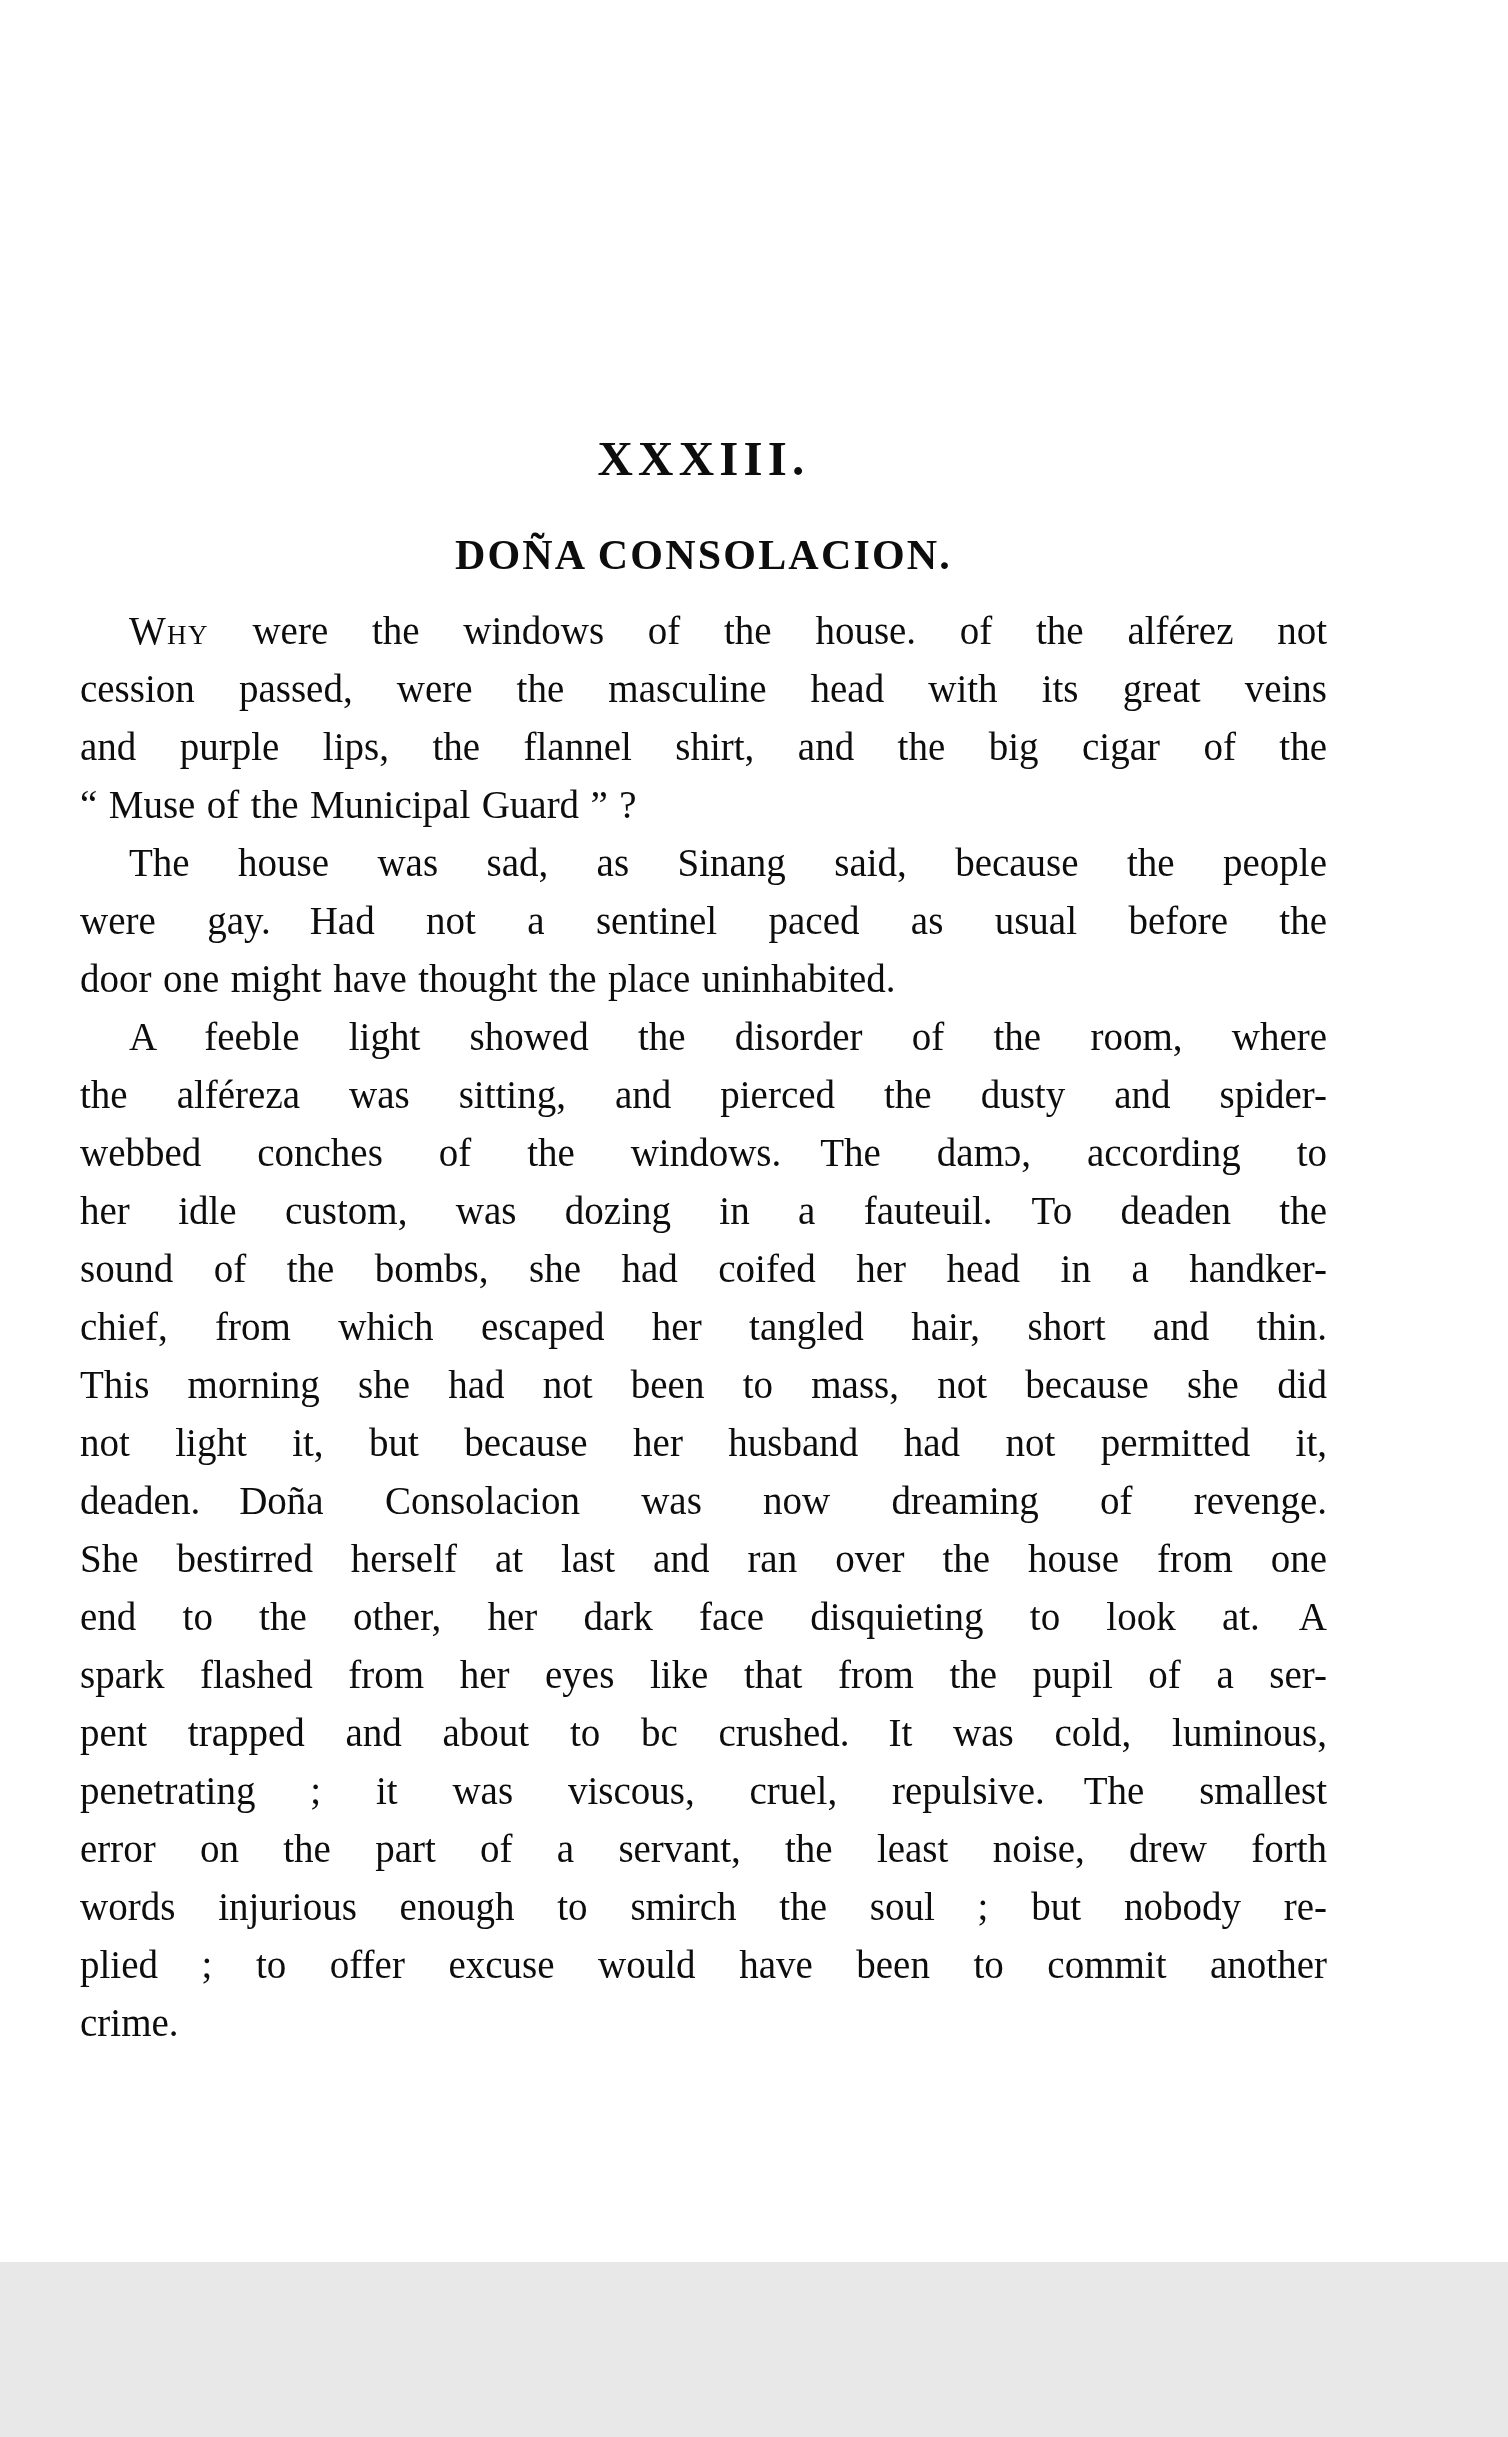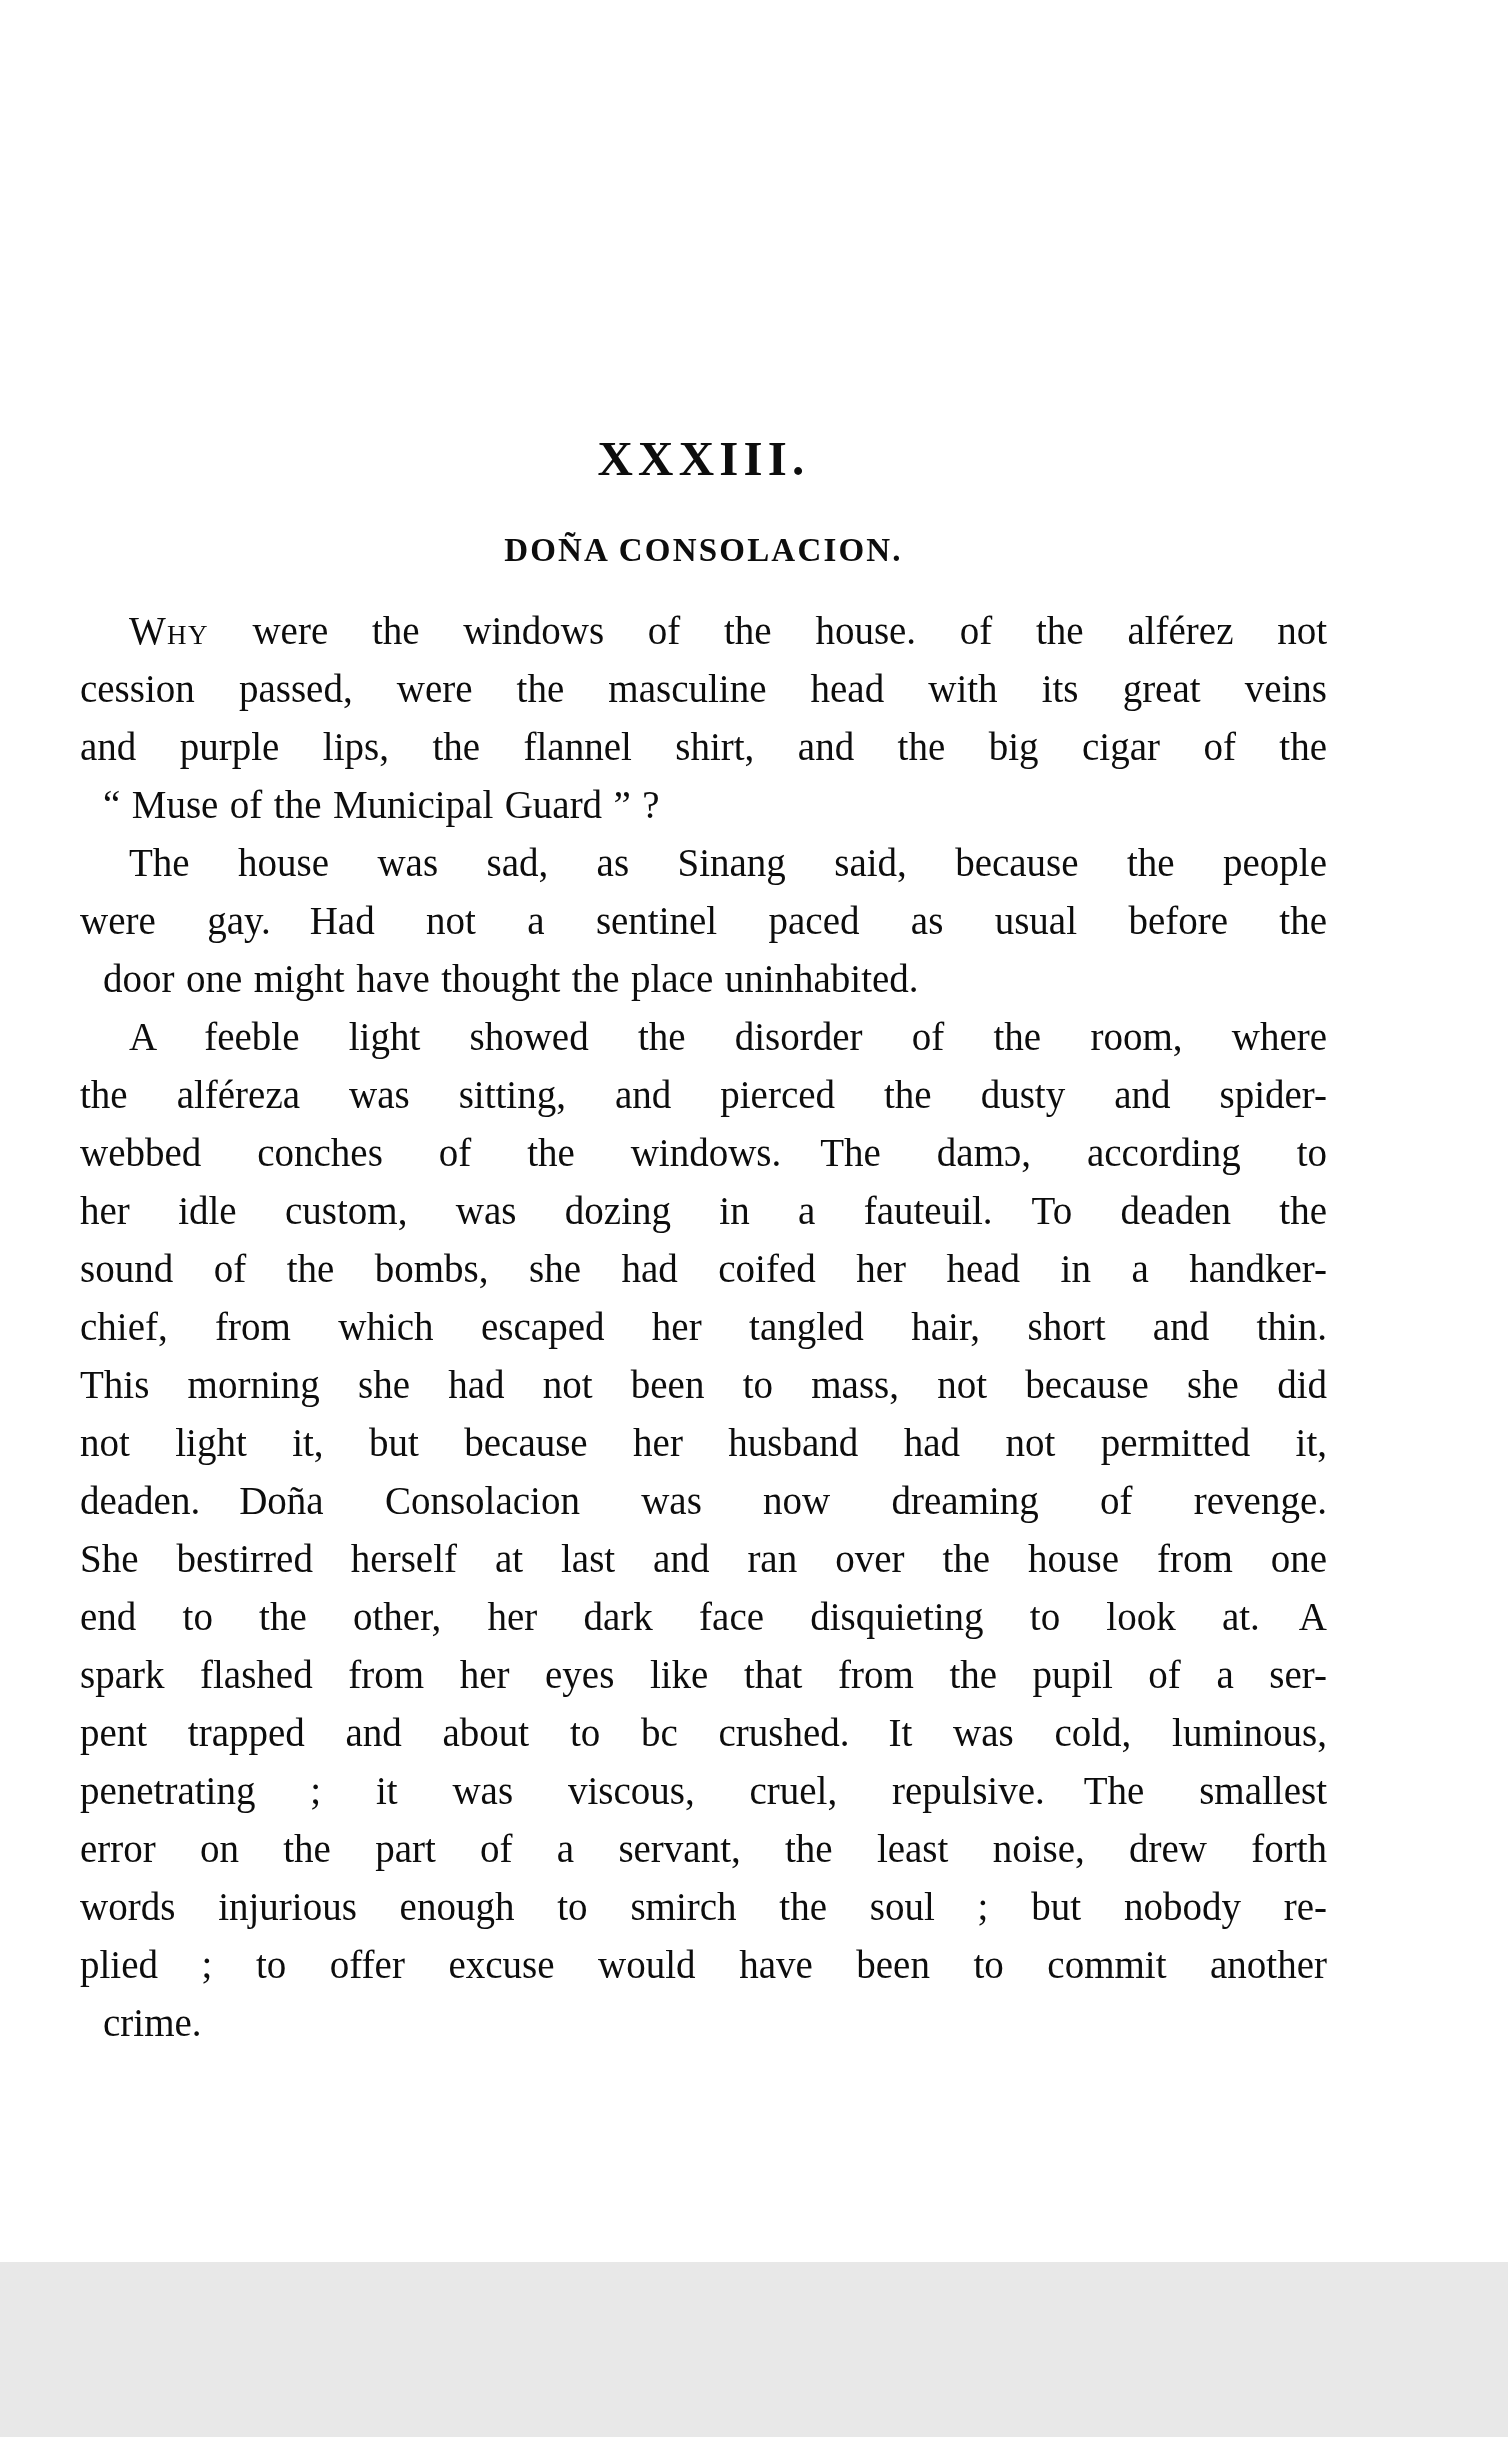--- a/index.html
+++ b/index.html
@@ -12,33 +12,33 @@
     overflow:hidden;
     margin:0 auto;
   }
   .chapter{
     position:absolute;top:434px;left:80px;width:1247px;margin:0;
     text-align:center;font-size:49px;font-weight:700;
     letter-spacing:5.2px;line-height:1;
   }
   .subtitle{
     position:absolute;top:534px;left:80px;width:1247px;margin:0;
-    text-align:center;font-size:33px;font-weight:700;
+    text-align:center;font-size:42px;font-weight:700;
     letter-spacing:2.2px;line-height:1;
   }
   .bodytext{
     position:absolute;top:602px;left:80px;width:1247px;
     font-size:39px;line-height:58px;
   }
   .line{
     text-align:justify;
     text-align-last:justify;
     word-spacing:1.7px;
   }
-  .line.last{text-align-last:left;margin-left:23px;}
+  .line.last{text-align-last:left;}
   .line.indent{text-indent:49px;}
   .lead{font-variant:small-caps;letter-spacing:1.3px;}
   .footer{
     position:absolute;top:2274px;left:139px;width:1247px;
     text-align:center;
     font-family:"Liberation Sans", sans-serif;
     font-style:italic;font-weight:700;
     font-size:49px;letter-spacing:0.9px;line-height:1.1;
     transform:rotate(-0.5deg);
   }

